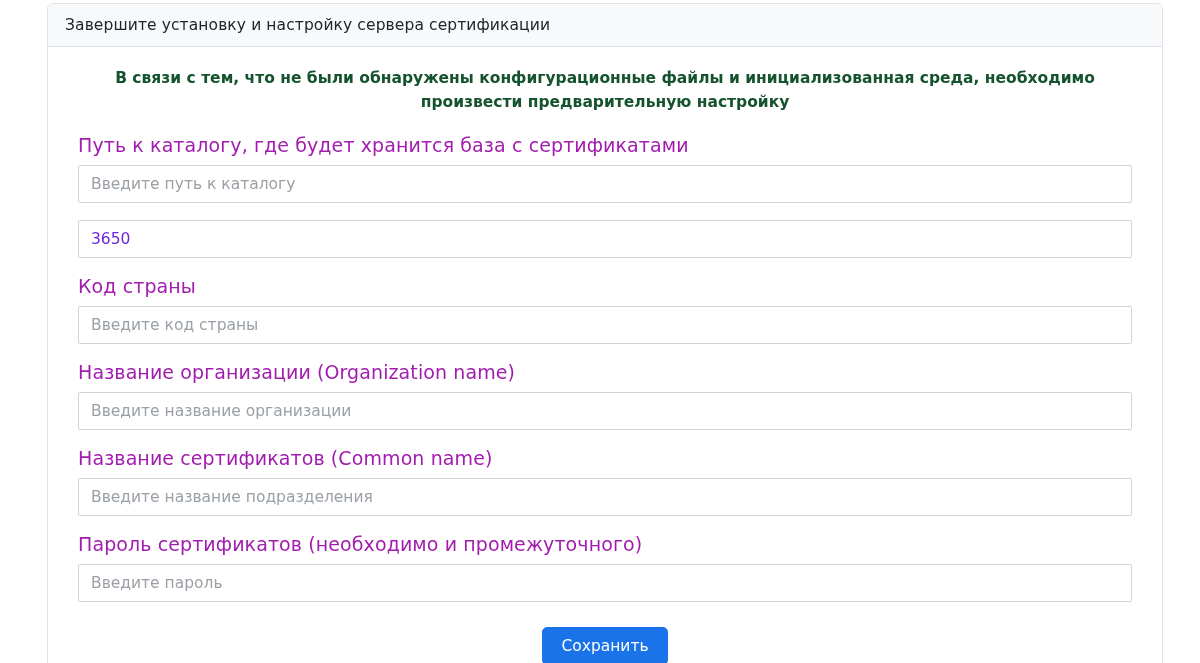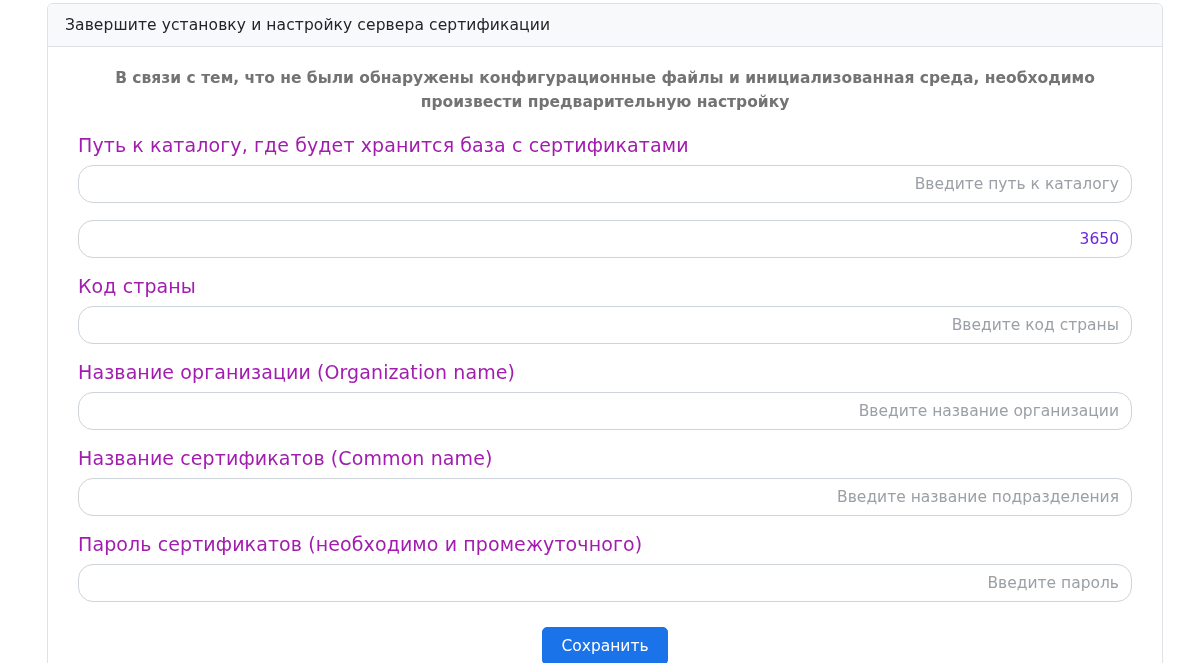--- a/index.html
+++ b/index.html
@@ -48,21 +48,21 @@
     letter-spacing: 0.1px;
   }
 
   .card-body {
     padding: 19px 30px 30px 30px;
   }
 
   .intro {
     font-size: 15.5px;
     font-weight: bold;
-    color: #737373;
+    color: #14532d;
     text-align: center;
     line-height: 1.55;
     max-width: 1040px;
     margin: 0 auto 20px auto;
   }
 
   .form-group {
     margin-bottom: 17px;
   }
 
@@ -77,23 +77,22 @@
   .form-control {
     display: block;
     width: 100%;
     height: 38px;
     padding: 6px 12px;
     font-size: 15.5px;
     font-family: "DejaVu Sans", "Liberation Sans", sans-serif;
     color: #212529;
     background: #ffffff;
     border: 1px solid #ced4da;
-    border-radius: 15px;
+    border-radius: 2px;
     outline: none;
-    text-align: right;
   }
 
   .form-control::placeholder {
     color: #9aa0a6;
     opacity: 1;
   }
 
   .form-control.filled {
     color: #6d28d9;
   }

